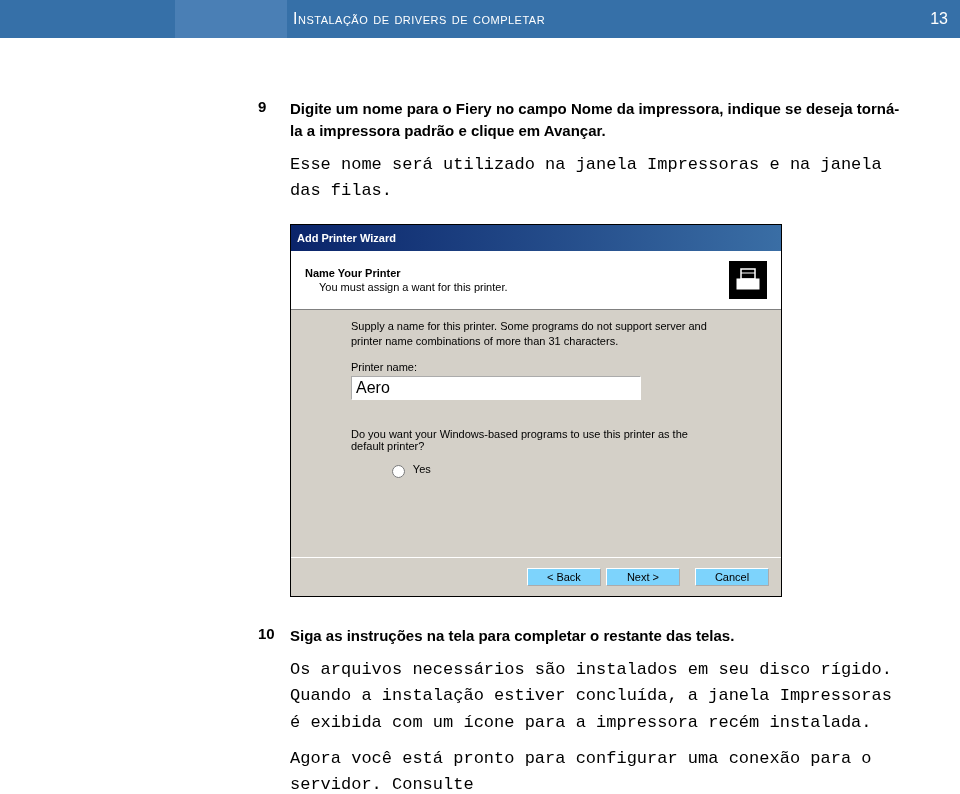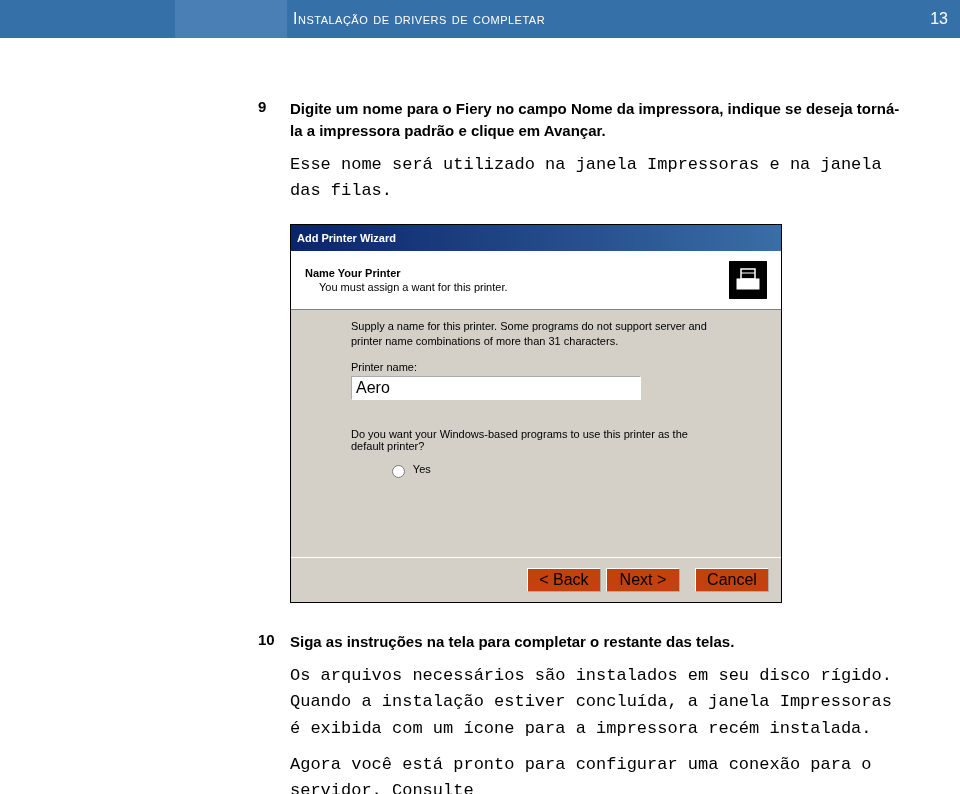--- a/index.html
+++ b/index.html
@@ -156,25 +156,25 @@
     vertical-align: middle;
     margin-right: 5px;
   }
   .wizard-footer {
     border-top: 1px solid #fff;
     padding: 10px 12px;
     text-align: right;
   }
   .wizard-footer button {
     font-family: Tahoma, Arial, sans-serif;
-    font-size: 16px;
+    font-size: 11px;
     padding: 2px 0;
     width: 74px;
     margin-left: 2px;
-    background: #c2410c;
+    background: #7dd3fc;
     border: 1px outset #fff;
   }
   .wizard-footer .btn-cancel {
     margin-left: 12px;
   }
 </style>
 </head>
 <body>
 
 <div class="header-wrap">

